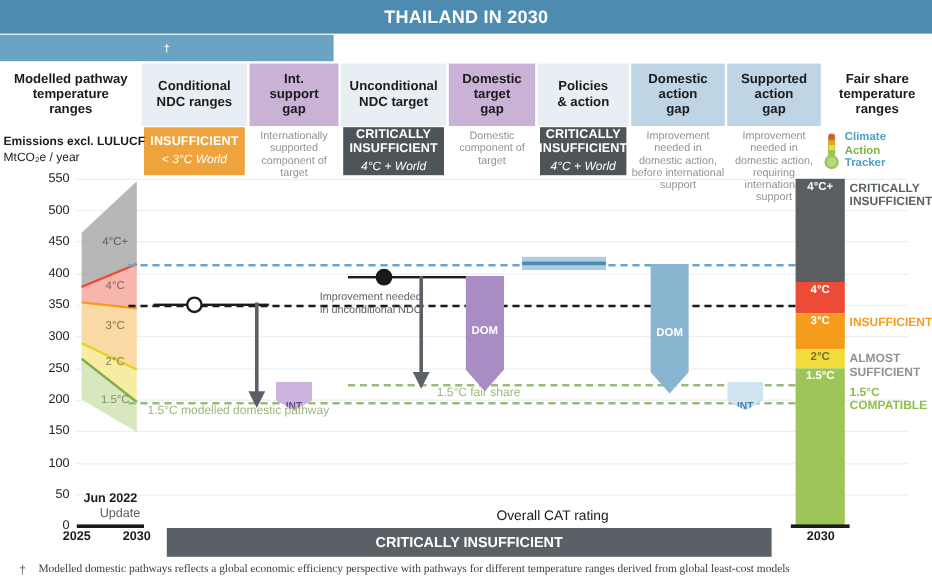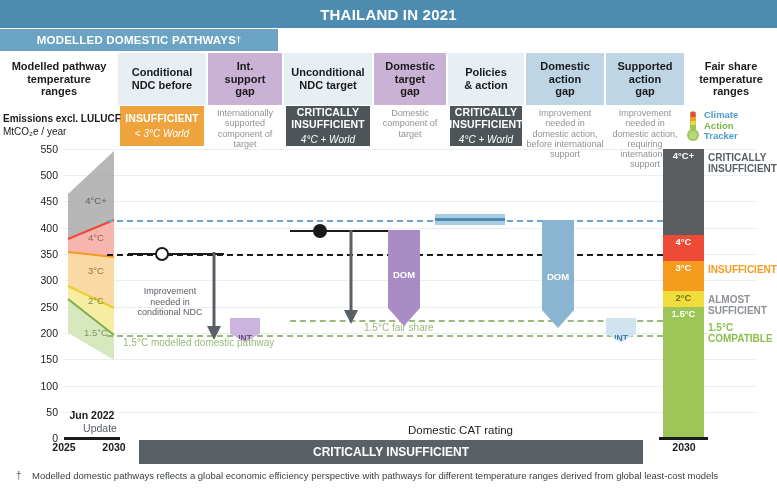--- a/index.html
+++ b/index.html
@@ -98,44 +98,43 @@
   .upd1 { position:absolute; font-size:10.5px; font-weight:bold; color:#1b1b1b; text-align:center; }
   .upd2 { position:absolute; font-size:10.5px; color:#5a6066; text-align:center; }
 
   
   .catrate-label { position:absolute; left:278px; top:424px; width:365px; text-align:center; font-size:11.5px; color:#1b1b1b; }
   .catrate-bar { position:absolute; left:139px; top:440px; width:504px; height:24px; background:#5a6166;
                  display:flex; align-items:center; justify-content:center; color:#fff; font-weight:bold; font-size:12px; }
 
   
   .fnmark { position:absolute; left:16px; top:470px; font-size:10px; color:#5a6066; }
-  .fntext { position:absolute; left:32px; top:470px; font-size:9.5px; color:#3b4044; }
+  .fntext { position:absolute; left:32px; top:470px; font-size:9.5px; color:#3b4044;font-family:Liberation Serif, serif; }
 </style>
 </head>
 <body>
 
 <div id="root">
 
   <div class="titlebar">
-    <span>THAILAND IN 2021</span>
+    <span>THAILAND IN 2030</span>
   </div>
 
   <div class="secband left">
-    <span>MODELLED DOMESTIC PATHWAYS</span>
       <span style="font-size:9px;">†</span>
   </div>
 
   <div class="colhead white" style="left:2px;   width:114px;">
       <span style="white-space:pre-line">Modelled pathway
 temperature
 ranges</span>
     </div>
   <div class="colhead plain" style="left:118px; width:88px;">
       <span style="white-space:pre-line">Conditional
-NDC before</span>
+NDC ranges</span>
     </div>
   <div class="colhead purple" style="left:208px; width:74px;">
       <span style="white-space:pre-line">Int.
 support
 gap</span>
     </div>
   <div class="colhead plain" style="left:284px; width:88px;">
       <span style="white-space:pre-line">Unconditional
 NDC target</span>
     </div>
@@ -272,33 +271,33 @@
 
     <div class="hline" style="left:107px; top:189px; width:556px; border-top-color:#9ab97a;"></div>
 
     <div class="solidline" style="left:128px; top:107px; width:96px; background:#1b1b1b;"></div>
     <div class="marker" style="left:155px; top:101px;"></div>
 
     <svg style="position:absolute; left:206px; top:104px;" width="16" height="92">
       <line x1="8" y1="2" x2="8" y2="78" stroke="#5a6066" stroke-width="3"></line>
       <polygon points="1,76 15,76 8,90" fill="#5a6066"></polygon>
     </svg>
-    <div class="arrow-label" style="left:136px; top:140px; width:68px;">Improvement needed in conditional NDC</div>
 
     <div class="badge int-p" style="left:230px; top:172px;">
       <span>INT</span>
     </div>
 
     <div class="solidline" style="left:290px; top:84px; width:100px; background:#1b1b1b;"></div>
     <div class="marker filled" style="left:313px; top:78px;"></div>
 
     <svg style="position:absolute; left:343px; top:82px;" width="16" height="100">
       <line x1="8" y1="2" x2="8" y2="84" stroke="#5a6066" stroke-width="3"></line>
       <polygon points="1,82 15,82 8,96" fill="#5a6066"></polygon>
     </svg>
+    <div class="arrow-label" style="left:266px; top:96px; width:86px;">Improvement needed in unconditional NDC</div>
 
     <svg style="position:absolute; left:388px; top:84px;" width="32" height="100">
       <path d="M0,0 H32 V78 L16,96 L0,78 Z" fill="#a98cc4"></path>
       <text x="16" y="48" font-size="9.5" font-weight="bold" fill="#ffffff" text-anchor="middle" font-family="Liberation Sans, sans-serif">DOM</text>
     </svg>
 
     <div style="position:absolute; left:435px; top:68px; width:70px; height:11px; background:#a9cde2;"></div>
     <div style="position:absolute; left:435px; top:72px; width:70px; height:3px; background:#4d8cb0;"></div>
 
     <svg style="position:absolute; left:542px; top:74px;" width="32" height="112">
@@ -338,21 +337,21 @@
     <div class="baseline" style="left:659px; top:291px; width:49px;"></div>
 
     <div class="upd1" style="left:52px; top:263px; width:80px;">Jun 2022</div>
     <div class="upd2" style="left:60px; top:276px; width:80px;">Update</div>
 
     <div class="xlab" style="left:44px;  top:295px; width:40px;">2025</div>
     <div class="xlab" style="left:94px;  top:295px; width:40px;">2030</div>
     <div class="xlab" style="left:663px; top:295px; width:42px;">2030</div>
   </div>
 
-  <div class="catrate-label">Domestic CAT rating</div>
+  <div class="catrate-label">Overall CAT rating</div>
   <div class="catrate-bar">
     <span>CRITICALLY INSUFFICIENT</span>
   </div>
 
   <div class="fnmark">†</div>
   <div class="fntext">Modelled domestic pathways reflects a global economic efficiency perspective with pathways for different temperature ranges derived from global least-cost models</div>
 
 </div>
 
 </body></html>

